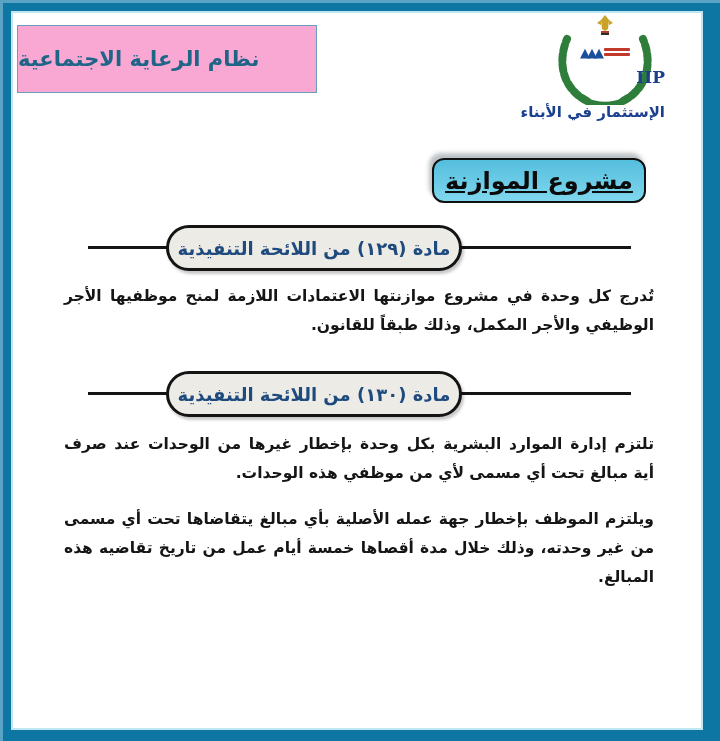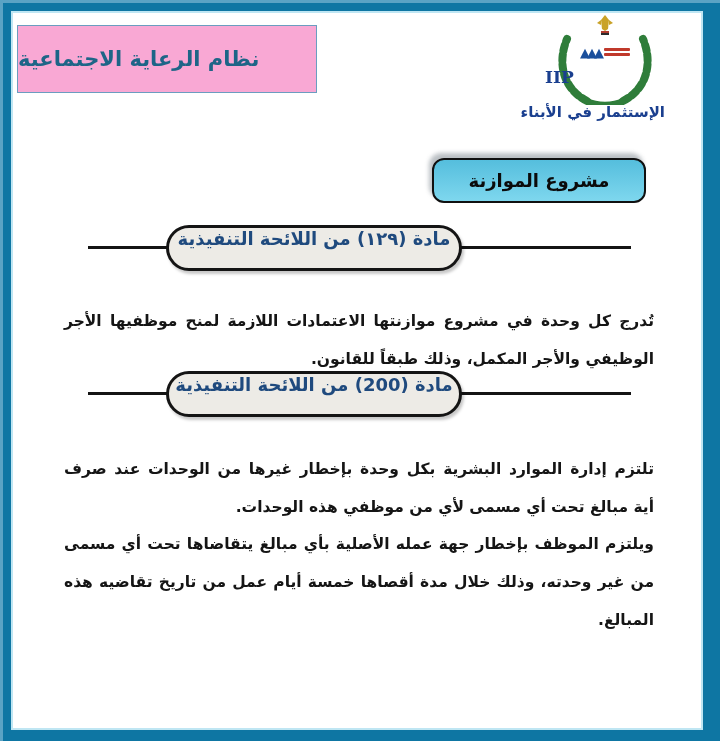--- a/index.html
+++ b/index.html
@@ -47,21 +47,21 @@
   .logo .wreath { position: absolute; left: 8px; top: 12px; width: 104px; height: 78px; }
   .logo .pyr-row {
     position: absolute; left: 22px; top: 28px; width: 76px; height: 18px;
     display: flex; align-items: center; justify-content: center; gap: 3px;
   }
   .logo .pyramids { color: #1a4f9c; font-size: 13px; letter-spacing: -3px; line-height: 1; }
   .logo .red-marks { display: flex; flex-direction: column; gap: 2px; }
   .logo .red-marks i { display: block; width: 26px; height: 3px; background: #c0392b; border-radius: 1px; }
   .logo .acronym {
     position: absolute; left: 0; right: 0; top: 52px;
-    text-align: left;
+    text-align: right;
     font-family: "DejaVu Serif", serif;
     font-weight: 700; font-size: 17px; color: #1a3f8f;
   }
   .logo .tagline {
     position: absolute; left: 0; right: 0; top: 88px;
     text-align: center; direction: rtl;
     font-size: 15px; font-weight: 700; color: #1a3f8f;
     white-space: nowrap;
   }
 
@@ -70,53 +70,53 @@
     position: absolute; left: 419px; top: 145px;
     width: 214px; height: 45px;
     background: linear-gradient(180deg, #55bedd, #7ed7ee);
     border: 2px solid #101010;
     border-radius: 12px;
     display: flex; align-items: center; justify-content: center;
     box-shadow: -3px -5px 4px rgba(105,115,125,.45);
     direction: rtl;
   }
   .banner .label {
-    color: #0b0b0b; font-weight: 700; font-size: 18px; white-space: nowrap;
+    color: #0b0b0b; font-weight: 700; font-size: 24px; white-space: nowrap; text-decoration: underline;
   }
 
   
   .heading-row { position: absolute; left: 0; width: 100%; height: 46px; }
   .heading-row .rule {
     position: absolute; top: 21px; height: 3px; background: #141414;
   }
   .heading-row .rule.left  { left: 75px;  width: 80px; }
   .heading-row .rule.right { left: 448px; width: 170px; }
   .capsule {
     position: absolute; left: 153px; top: 0;
     width: 296px; height: 46px;
     background: #edebe6;
     border: 3px solid #141414;
     border-radius: 23px;
-    display: flex; justify-content: center;
+    display: flex; align-items: center; justify-content: center;
     box-shadow: 2px 3px 3px rgba(0,0,0,.22);
     direction: rtl;
   }
   .capsule .heading-text {
     color: #1f4a7e; font-weight: 700; font-size: 18px; white-space: nowrap;
   }
   #section-129 { top: 212px; }
   #section-130 { top: 358px; }
 
   
   .para {
     position: absolute; left: 51px; width: 590px;
     direction: rtl;
     text-align: justify; text-align-last: right;
     color: #151515; font-weight: 700;
-    font-size: 15.5px; line-height: 38px; margin-top: 20px;
+    font-size: 15.5px; line-height: 29px;
   }
   #para-1 { top: 269px; }
   #para-2 { top: 417px; }
   #para-3 { top: 492px; }
 </style>
 </head>
 <body>
 
 <div class="page">
   <div class="content">
@@ -160,21 +160,21 @@
         <span class="heading-text">مادة (١٢٩) من اللائحة التنفيذية</span>
       </div>
     </div>
 
     <p class="para" id="para-1">تُدرج كل وحدة في مشروع موازنتها الاعتمادات اللازمة لمنح موظفيها الأجر الوظيفي والأجر المكمل، وذلك طبقاً للقانون.</p>
 
     <div class="heading-row" id="section-130">
       <div class="rule left"></div>
       <div class="rule right"></div>
       <div class="capsule">
-        <span class="heading-text">مادة (200) من اللائحة التنفيذية</span>
+        <span class="heading-text">مادة (١٣٠) من اللائحة التنفيذية</span>
       </div>
     </div>
 
     <p class="para" id="para-2">تلتزم إدارة الموارد البشرية بكل وحدة بإخطار غيرها من الوحدات عند صرف أية مبالغ تحت أي مسمى لأي من موظفي هذه الوحدات.</p>
     <p class="para" id="para-3">ويلتزم الموظف بإخطار جهة عمله الأصلية بأي مبالغ يتقاضاها تحت أي مسمى من غير وحدته، وذلك خلال مدة أقصاها خمسة أيام عمل من تاريخ تقاضيه هذه المبالغ.</p>
 
   </div>
 </div>
 
 </body></html>

